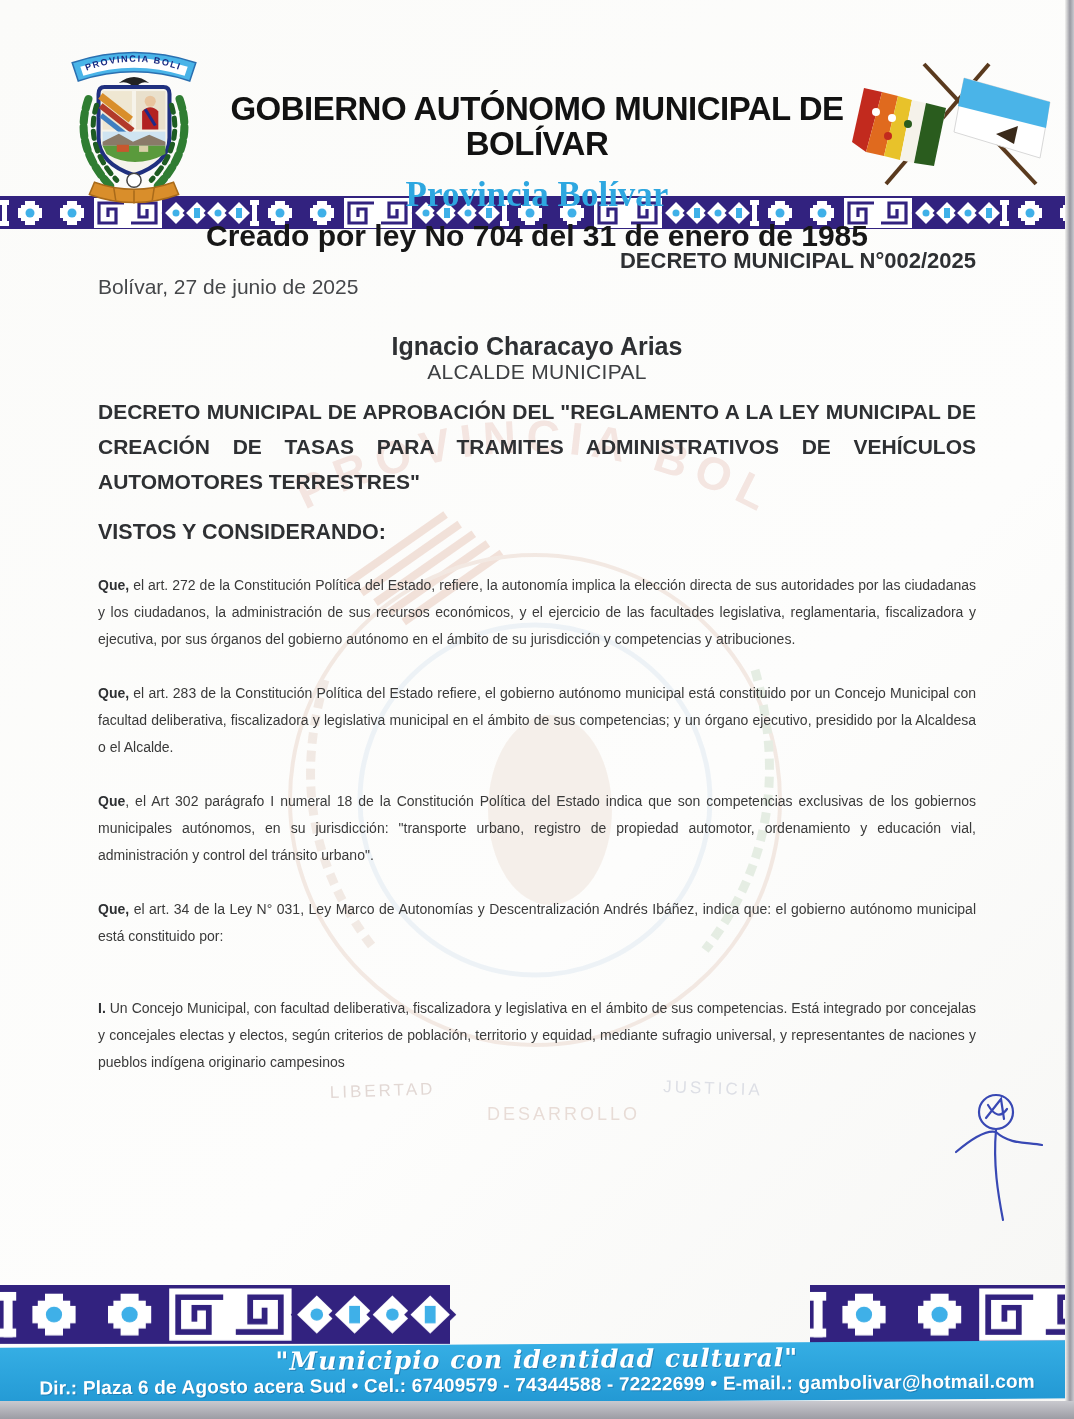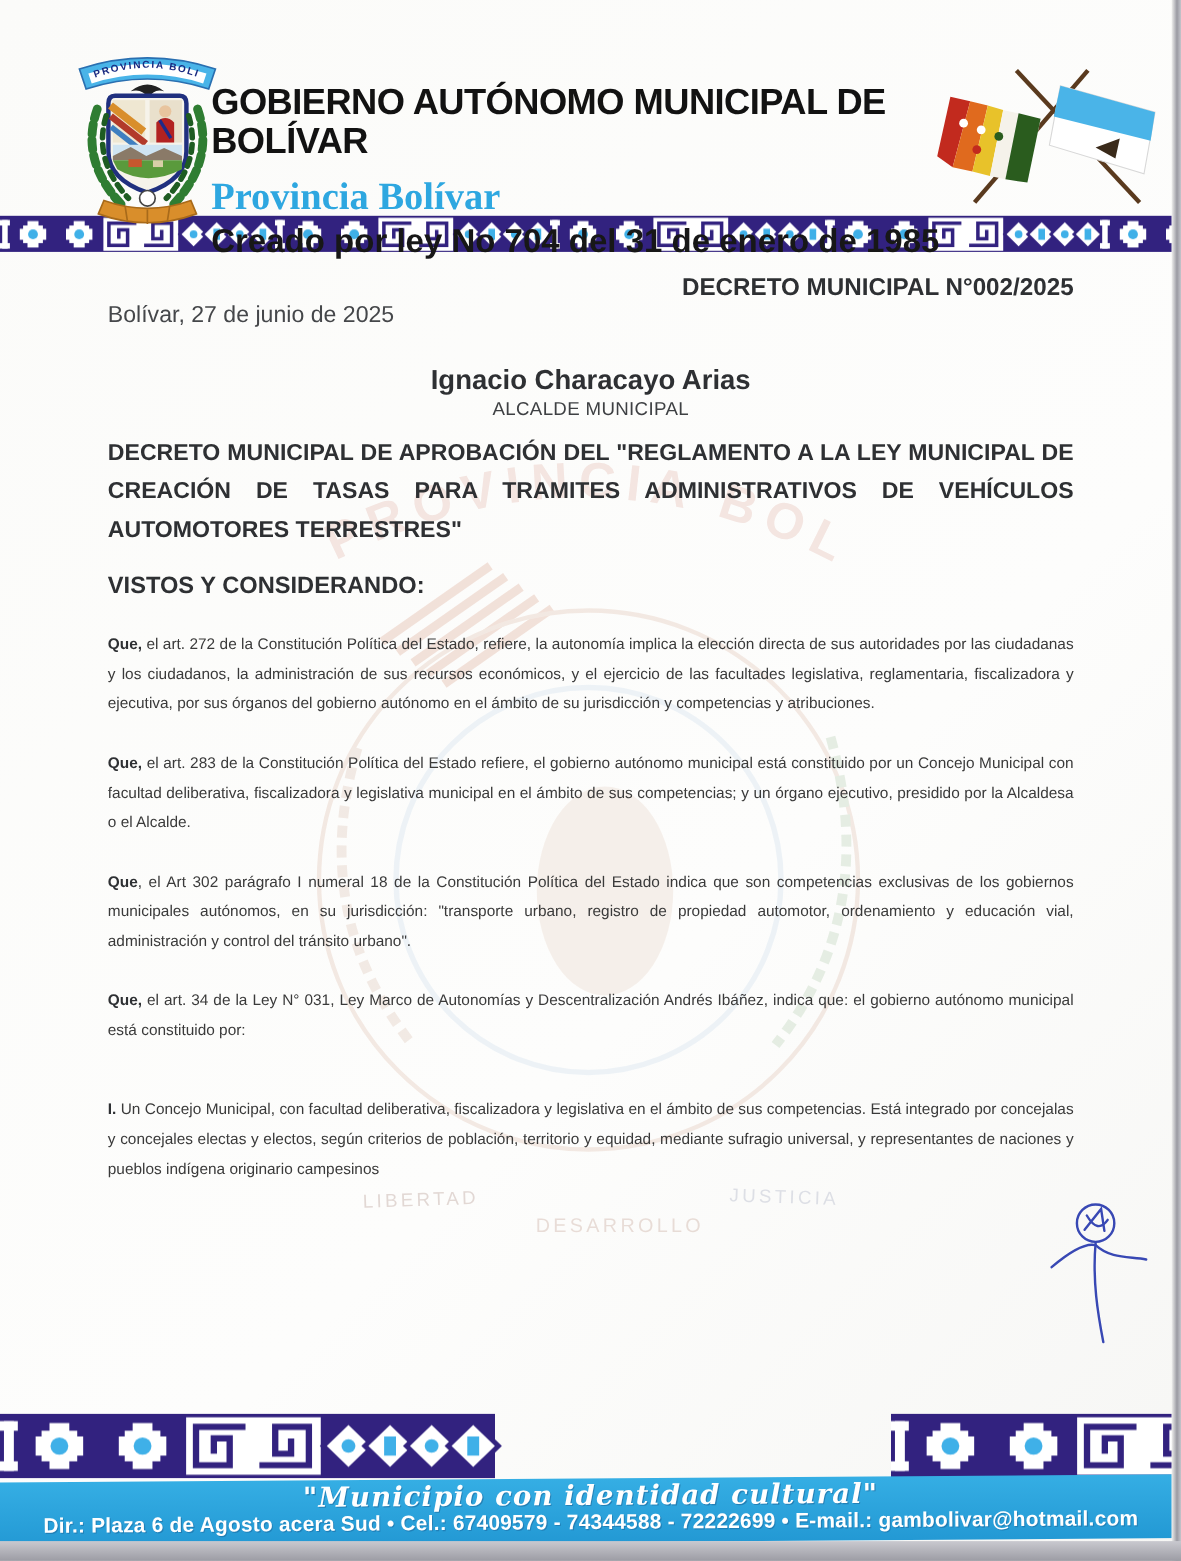--- a/index.html
+++ b/index.html
@@ -6,38 +6,38 @@
   .page{position:relative;width:1074px;height:1419px;margin:0 auto;overflow:hidden;
         background:linear-gradient(135deg,#fbfbf9 0%,#fdfdfc 60%,#f6f6f4 100%);
         font-family:"Liberation Sans",sans-serif;}
   
   .edge-right{position:absolute;right:0;top:0;width:9px;height:100%;
         background:linear-gradient(to right,#f2f2f0,#9a9aa2 55%,#c9c9cf);z-index:9;}
   .edge-bottom{position:absolute;left:0;top:1401px;width:100%;height:18px;
         background:linear-gradient(to bottom,#c9c9cf,#9c9ca4);z-index:9;}
   
   .emblem{position:absolute;left:58px;top:40px;width:152px;height:168px;z-index:4;}
-  .titles{position:absolute;left:192px;top:76px;width:690px;text-align:left;z-index:3;}
+  .titles{position:absolute;left:192px;top:92px;width:690px;text-align:center;z-index:3;}
   .t1{font-size:33px;font-weight:bold;color:#121212;letter-spacing:-0.5px;line-height:1.05;}
   .t2{font-family:"Liberation Serif",serif;font-size:35px;font-weight:bold;color:#2ea7e0;margin-top:16px;line-height:1.05;}
   .t3{font-size:30px;font-weight:bold;color:#171717;margin-top:5px;line-height:1.1;}
   .flags{position:absolute;left:846px;top:56px;width:214px;height:136px;z-index:3;}
   .border-top{position:absolute;left:0;top:196px;width:100%;height:33px;z-index:2;}
   .border-bottom{position:absolute;left:0;top:1285px;width:100%;height:59px;z-index:2;}
   
   .watermark{position:absolute;left:235px;top:380px;width:590px;height:750px;opacity:.5;z-index:1;pointer-events:none;}
   
   .penmark{position:absolute;left:948px;top:1072px;width:104px;height:155px;z-index:3;}
   
   .content{position:absolute;left:98px;top:248px;width:878px;z-index:2;color:#3a3a3a;}
   .doc-title{text-align:right;font-size:22px;font-weight:bold;color:#2e3033;line-height:26px;}
   .doc-date{text-align:left;font-size:21px;color:#45474a;line-height:26px;}
   .name-block{text-align:center;margin-top:34px;line-height:25px;color:#3e4043;}
   .name-block .nm{font-weight:bold;font-size:25px;color:#2e3033;}
-  .name-block .rl{font-size:17px;letter-spacing:.3px;}
+  .name-block .rl{font-size:21px;letter-spacing:.3px;}
   .subject{margin-top:10px;font-size:21px;font-weight:bold;color:#2e3033;
            text-align:justify;text-align-last:left;line-height:35px;}
   .vistos{margin-top:21px;font-size:21.5px;font-weight:bold;color:#2e3033;}
   .content p.body-par{font-size:14px;line-height:27px;text-align:justify;text-align-last:left;
            margin:0 0 17px 0;}
   .content p.body-par b{color:#2e3033;}
   .par-gap{margin-top:27px !important;}
   
   .footer-bar{position:absolute;left:-6px;top:1344px;width:1086px;height:58px;
         background:linear-gradient(to bottom,#35aee4,#2399d4);transform:rotate(-0.4deg);

